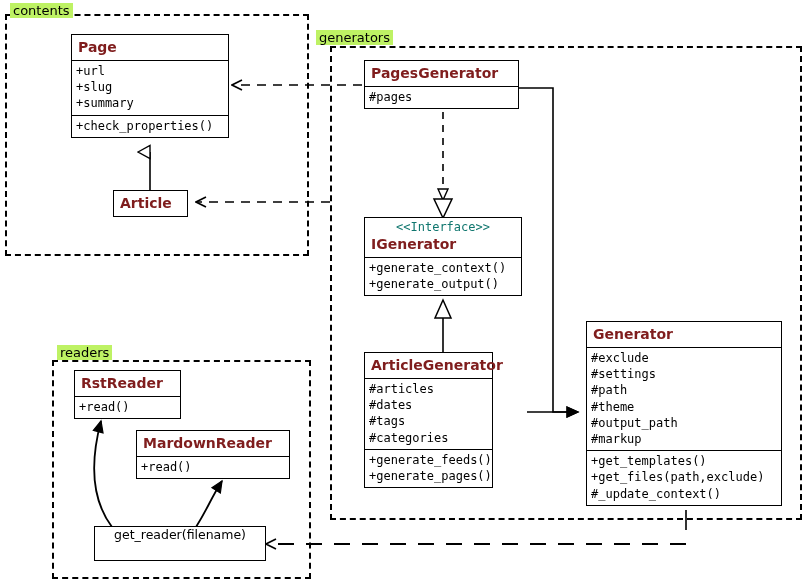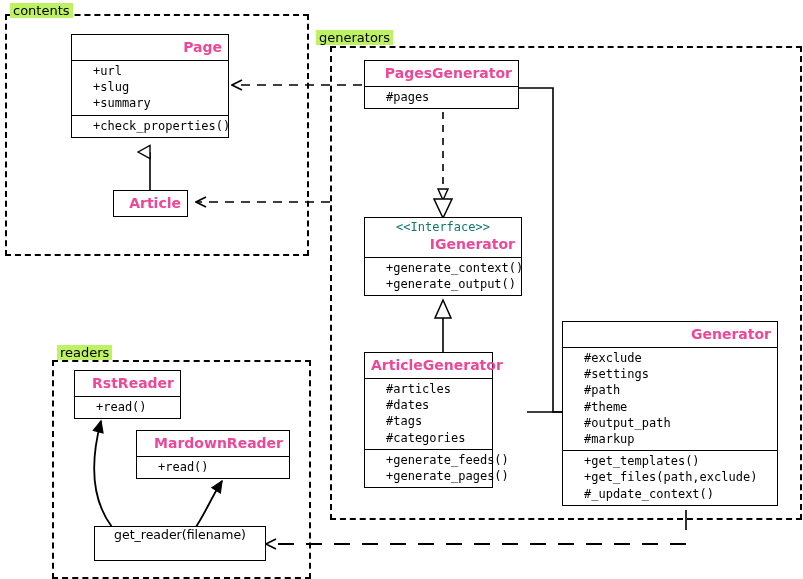--- a/index.html
+++ b/index.html
@@ -34,23 +34,23 @@
   .cls {
     position: absolute;
     border: 1.5px solid #000;
     background: #ffffff;
     box-sizing: border-box;
   }
   .cls .title {
     font-family: "DejaVu Sans", sans-serif;
     font-weight: bold;
     font-size: 14px;
-    text-align: right;
+    text-align: left;
     padding: 4px 6px 5px 6px;
-    color: #ec4899;
+    color: #7f1d1d;
     line-height: 1.15;
   }
   .cls .stereo {
     font-family: "DejaVu Sans Mono", monospace;
     font-weight: normal;
     font-size: 12px;
     text-align: center;
     padding: 3px 6px 0 6px;
     color: #0f766e;
     line-height: 1.15;
@@ -61,21 +61,20 @@
   .cls .members {
     font-family: "DejaVu Sans Mono", monospace;
     font-size: 12px;
     color: #000;
     padding: 2px 4px 3px 4px;
     line-height: 1.35;
     white-space: nowrap;
   }
   .cls .members div {
     white-space: nowrap;
-    margin-left: 17px;
   }
   .plain-box {
     position: absolute;
     border: 1.5px solid #000;
     background: #ffffff;
     box-sizing: border-box;
     font-family: "DejaVu Sans", sans-serif;
     font-size: 12.5px;
     color: #000;
     display: flex;
@@ -202,21 +201,21 @@
       <div>#tags</div>
       <div>#categories</div>
     </div>
     <div class="sep"></div>
     <div class="members">
       <div>+generate_feeds()</div>
       <div>+generate_pages()</div>
     </div>
   </div>
 
-  <div class="cls" style="left:562px; top:321px; width:216px;">
+  <div class="cls" style="left:586px; top:321px; width:196px;">
     <div class="title">Generator</div>
     <div class="sep"></div>
     <div class="members">
       <div>#exclude</div>
       <div>#settings</div>
       <div>#path</div>
       <div>#theme</div>
       <div>#output_path</div>
       <div>#markup</div>
     </div>

